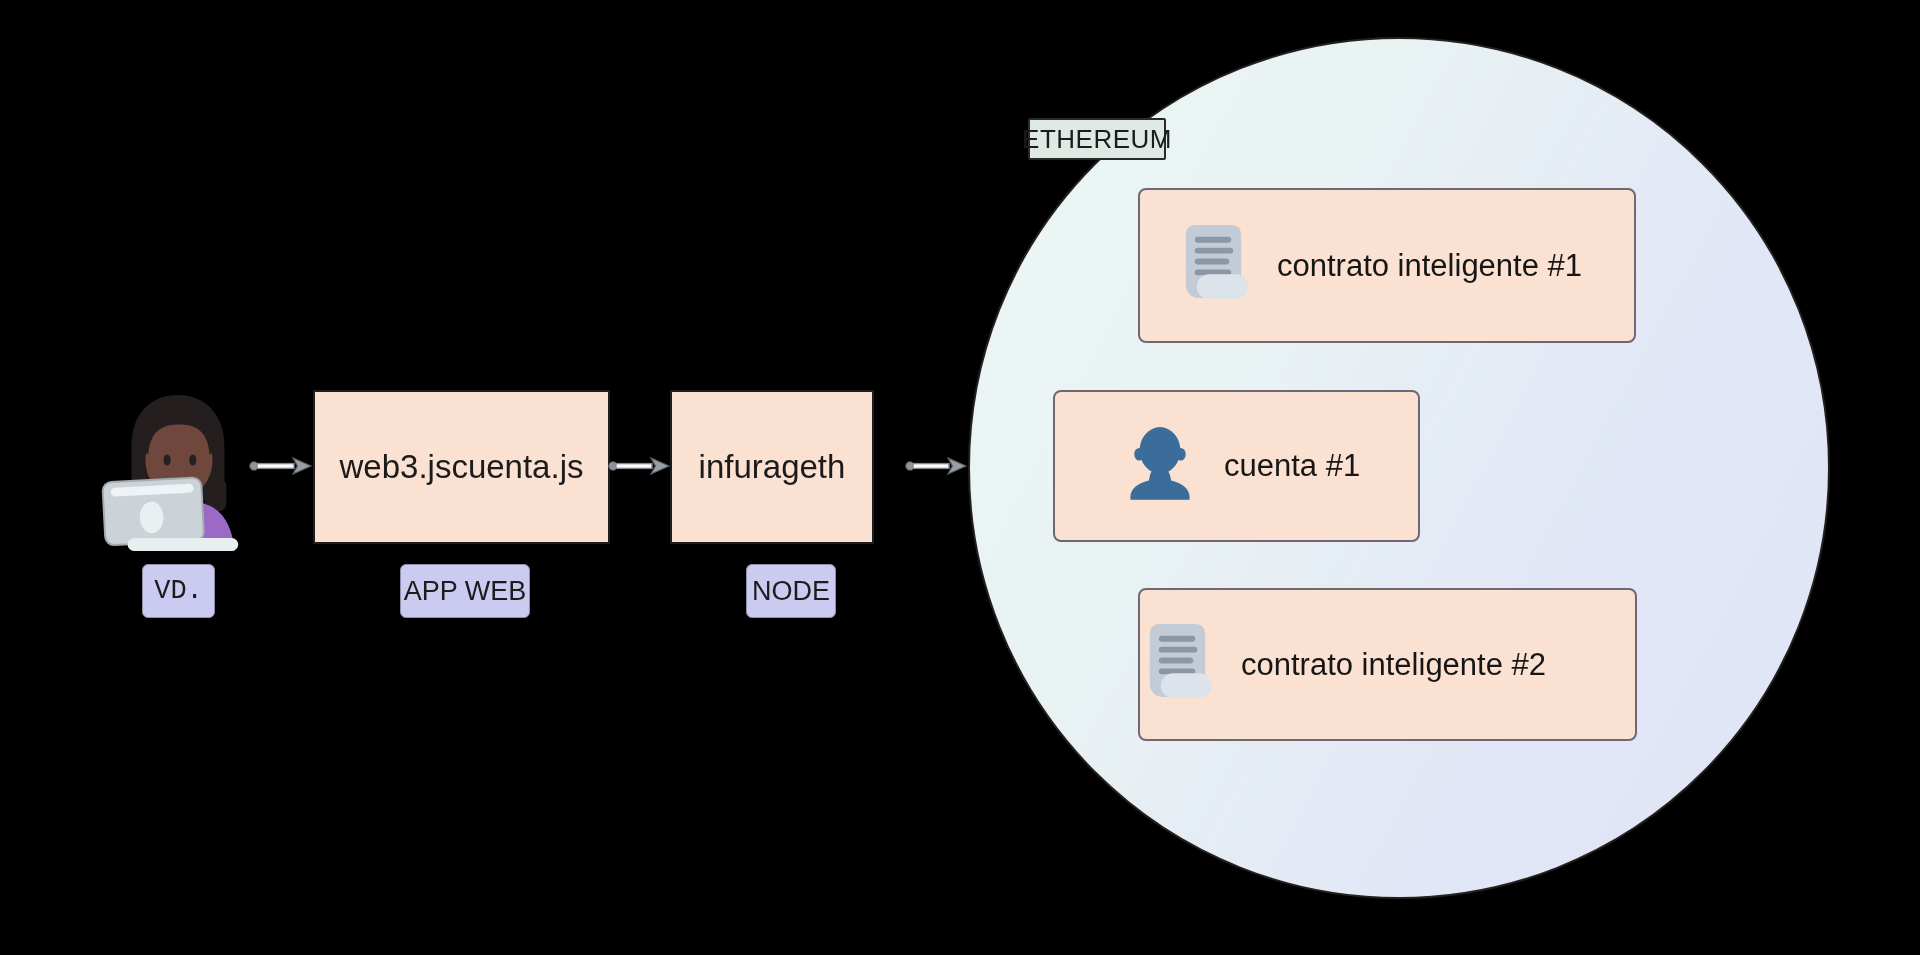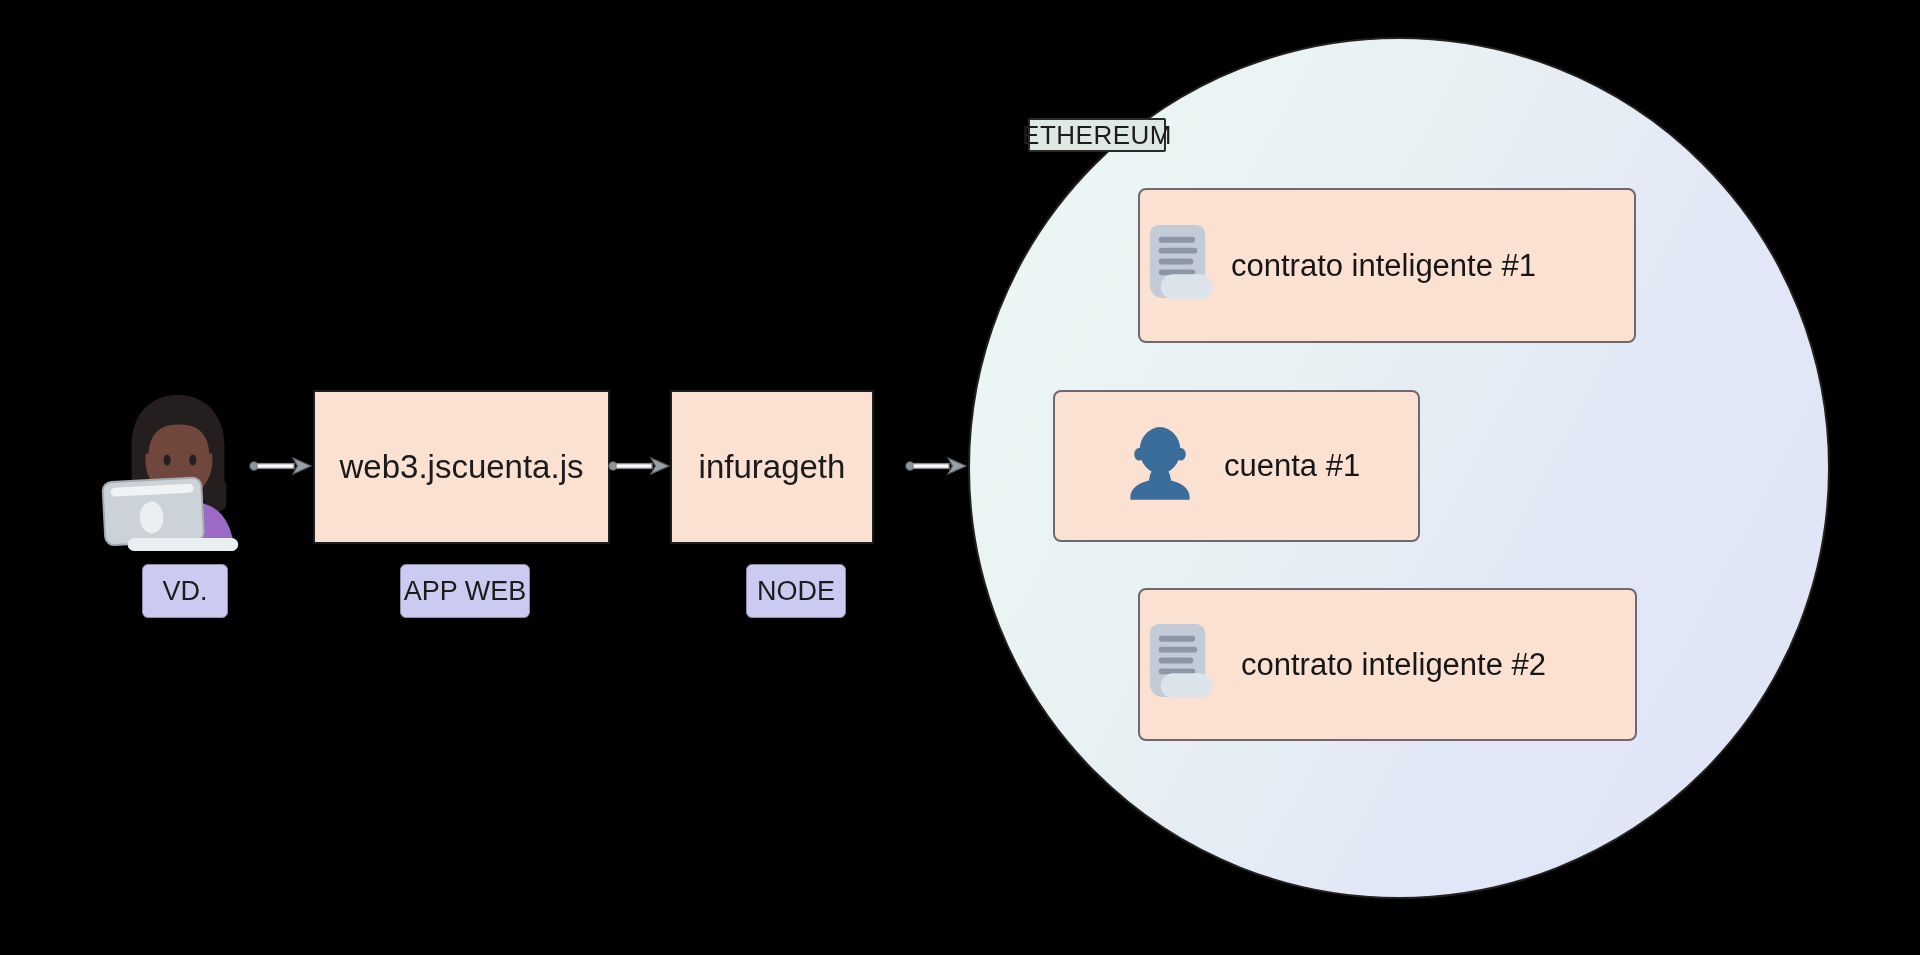--- a/index.html
+++ b/index.html
@@ -26,37 +26,37 @@
   .flow-box.app  { left: 313px; top: 390px; width: 297px; }
   .flow-box.node { left: 670px; top: 390px; width: 204px; }
 
   
   .eth-item {
     position: absolute;
     background: #fbe1d2; border: 2px solid #6f6772; border-radius: 8px;
     display: flex; align-items: center;
     font-size: 31px; color: #161616;
   }
-  .eth-item.c1 { left: 1138px; top: 188px; width: 498px; height: 155px; gap: 16px; }
+  .eth-item.c1 { left: 1138px; top: 188px; width: 498px; height: 155px; padding-left: 36px; gap: 26px; }
   .eth-item.acct { left: 1053px; top: 390px; width: 367px; height: 152px; padding-left: 73px; gap: 32px; }
   .eth-item.c2 { left: 1138px; top: 588px; width: 499px; height: 153px; gap: 26px; }
 
   
   .tag {
     position: absolute; height: 54px;
     background: #cbcbf2; border: 1px solid #8e8ea8; border-radius: 6px;
     display: flex; align-items: center; justify-content: center;
     font-size: 27px; color: #1c1c1c;
   }
-  .tag.vd   { left: 142px; top: 564px; width: 86px;  }
+  .tag.vd   { left: 142px; top: 564px; width: 73px; font-family: Liberation Mono, monospace;  }
   .tag.app  { left: 400px; top: 564px; width: 130px; }
-  .tag.node { left: 746px; top: 564px; width: 100px;  }
+  .tag.node { left: 746px; top: 564px; width: 90px;  }
 
   .tag.eth {
-    left: 1028px; top: 118px; width: 138px; height: 34px;
+    left: 1028px; top: 118px; width: 138px; height: 42px;
     background: #dfe9e3; border: 2px solid #2a2a28; border-radius: 2px;
     font-size: 26px; letter-spacing: .5px;
   }
 
   
   .arrow { position: absolute; top: 455px; height: 22px; }
   .arrow.a1 { left: 249px; width: 64px; }
   .arrow.a2 { left: 608px; width: 63px; }
   .arrow.a3 { left: 905px; width: 63px; }
   .arrow svg { display:block; }

